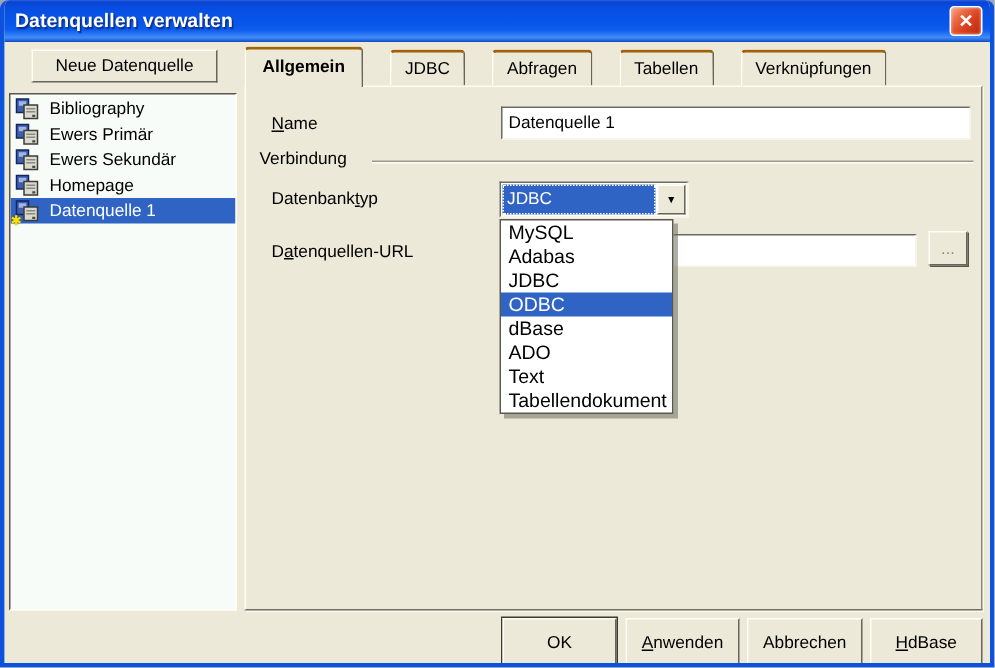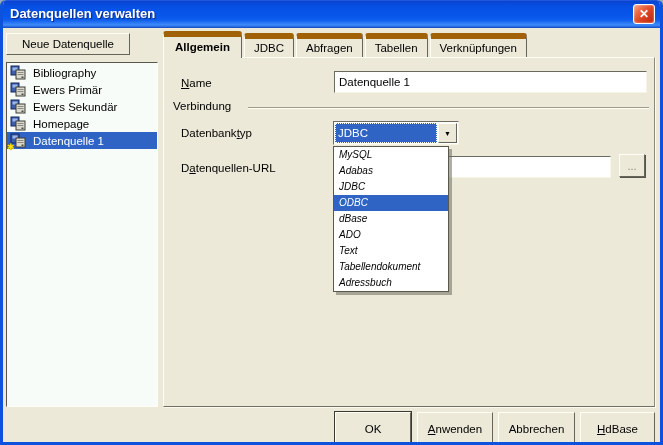--- a/index.html
+++ b/index.html
@@ -54,21 +54,21 @@
     border-top:1px solid #6b6a5f; border-left:1px solid #6b6a5f;
     border-right:1px solid #f8f5e6; border-bottom:1px solid #f8f5e6;
     font-size:11.5px; font-family:"Liberation Sans", sans-serif;
     padding:0 4px; outline:none;
   }
 
   .mn { text-decoration:underline; }
   .lbl { position:absolute; font-size:11.5px; color:#000; white-space:nowrap; }
 
   
-  .new-btn { position:absolute; left:3px; top:5px; width:124px; height:22px; }
+  .new-btn { position:absolute; left:18px; top:5px; width:124px; height:22px; }
   .ds-list {
     position:absolute; left:3px; top:34px; width:152px; height:345px;
     background:#f8fcf8;
     border-top:1px solid #58574e; border-left:1px solid #58574e;
     border-right:1px solid #fffef2; border-bottom:1px solid #fffef2;
     overflow:hidden; padding-top:1px;
   }
   .ds-item {
     position:relative; height:17px; display:flex; align-items:center;
     font-size:11.5px; color:#000; cursor:default; white-space:nowrap;
@@ -80,23 +80,23 @@
     position:absolute; left:-3px; bottom:-4px; font-size:9px; color:#ffe000;
     text-shadow:0 0 1px #7a6000; line-height:9px;
   }
 
   
   .tabstrip {
     position:absolute; left:160px; top:3px; height:26px;
     display:flex; align-items:flex-end; z-index:2;
   }
   .tab {
-    height:24px; padding:0 9px; margin-right:2px;
-    background:#ece9d8;
-    border-top:6px solid #a16207; border-left:1px solid #fffef4;
+    height:24px; padding:0 9px; margin-right:18px;
+    background:#ece9d8;
+    border-top:2px solid #a16207; border-left:1px solid #fffef4;
     border-right:1px solid #66655a;
     border-radius:3px 3px 0 0;
     font-size:11.5px; display:flex; align-items:center; cursor:pointer;
     white-space:nowrap;
   }
   .tab.active { height:27px; font-weight:bold; margin-bottom:-1px; z-index:3; padding:0 11px 1px 11px; }
 
   
   .tabpage {
     position:absolute; left:160px; top:29px; width:492px; height:350px;
@@ -135,21 +135,21 @@
 
   
   .dropdown {
     position:absolute; left:169px; top:88px; width:116px;
     background:#fff; border:1px solid #5a594e;
     box-shadow:3px 3px 0 rgba(110,108,95,.55);
     z-index:10;
   }
   .dd-opt {
     height:16px; line-height:16px; padding-left:5px;
-    font-size:10px; color:#000; cursor:default; white-space:nowrap;font-style:italic;
+    font-size:13px; color:#000; cursor:default; white-space:nowrap;
   }
   .dd-opt.hl { background:#2f63c4; color:#fff; }
 
   
   .footer-btn { position:absolute; height:34px; top:384px; }
   .btn-ok { left:332px; width:76px; }
   .btn-anwenden { left:414px; width:76px; }
   .btn-abbrechen { left:495px; width:77px; }
   .btn-hilfe { left:577px; width:75px; }
 
@@ -256,21 +256,20 @@
 
       <div class="dropdown">
         <div class="dd-opt">MySQL</div>
         <div class="dd-opt">Adabas</div>
         <div class="dd-opt">JDBC</div>
         <div class="dd-opt hl">ODBC</div>
         <div class="dd-opt">dBase</div>
         <div class="dd-opt">ADO</div>
         <div class="dd-opt">Text</div>
         <div class="dd-opt">Tabellendokument</div>
-        <div class="dd-opt">Adressbuch</div>
       </div>
 
     </div>
 
     <button class="btn btn-default footer-btn btn-ok">OK</button>
     <button class="btn footer-btn btn-anwenden"><span></span><span class="mn">A</span><span>nwenden</span></button>
     <button class="btn footer-btn btn-abbrechen">Abbrechen</button>
     <button class="btn footer-btn btn-hilfe"><span></span><span class="mn">H</span><span>dBase</span></button>
 
   </div>

